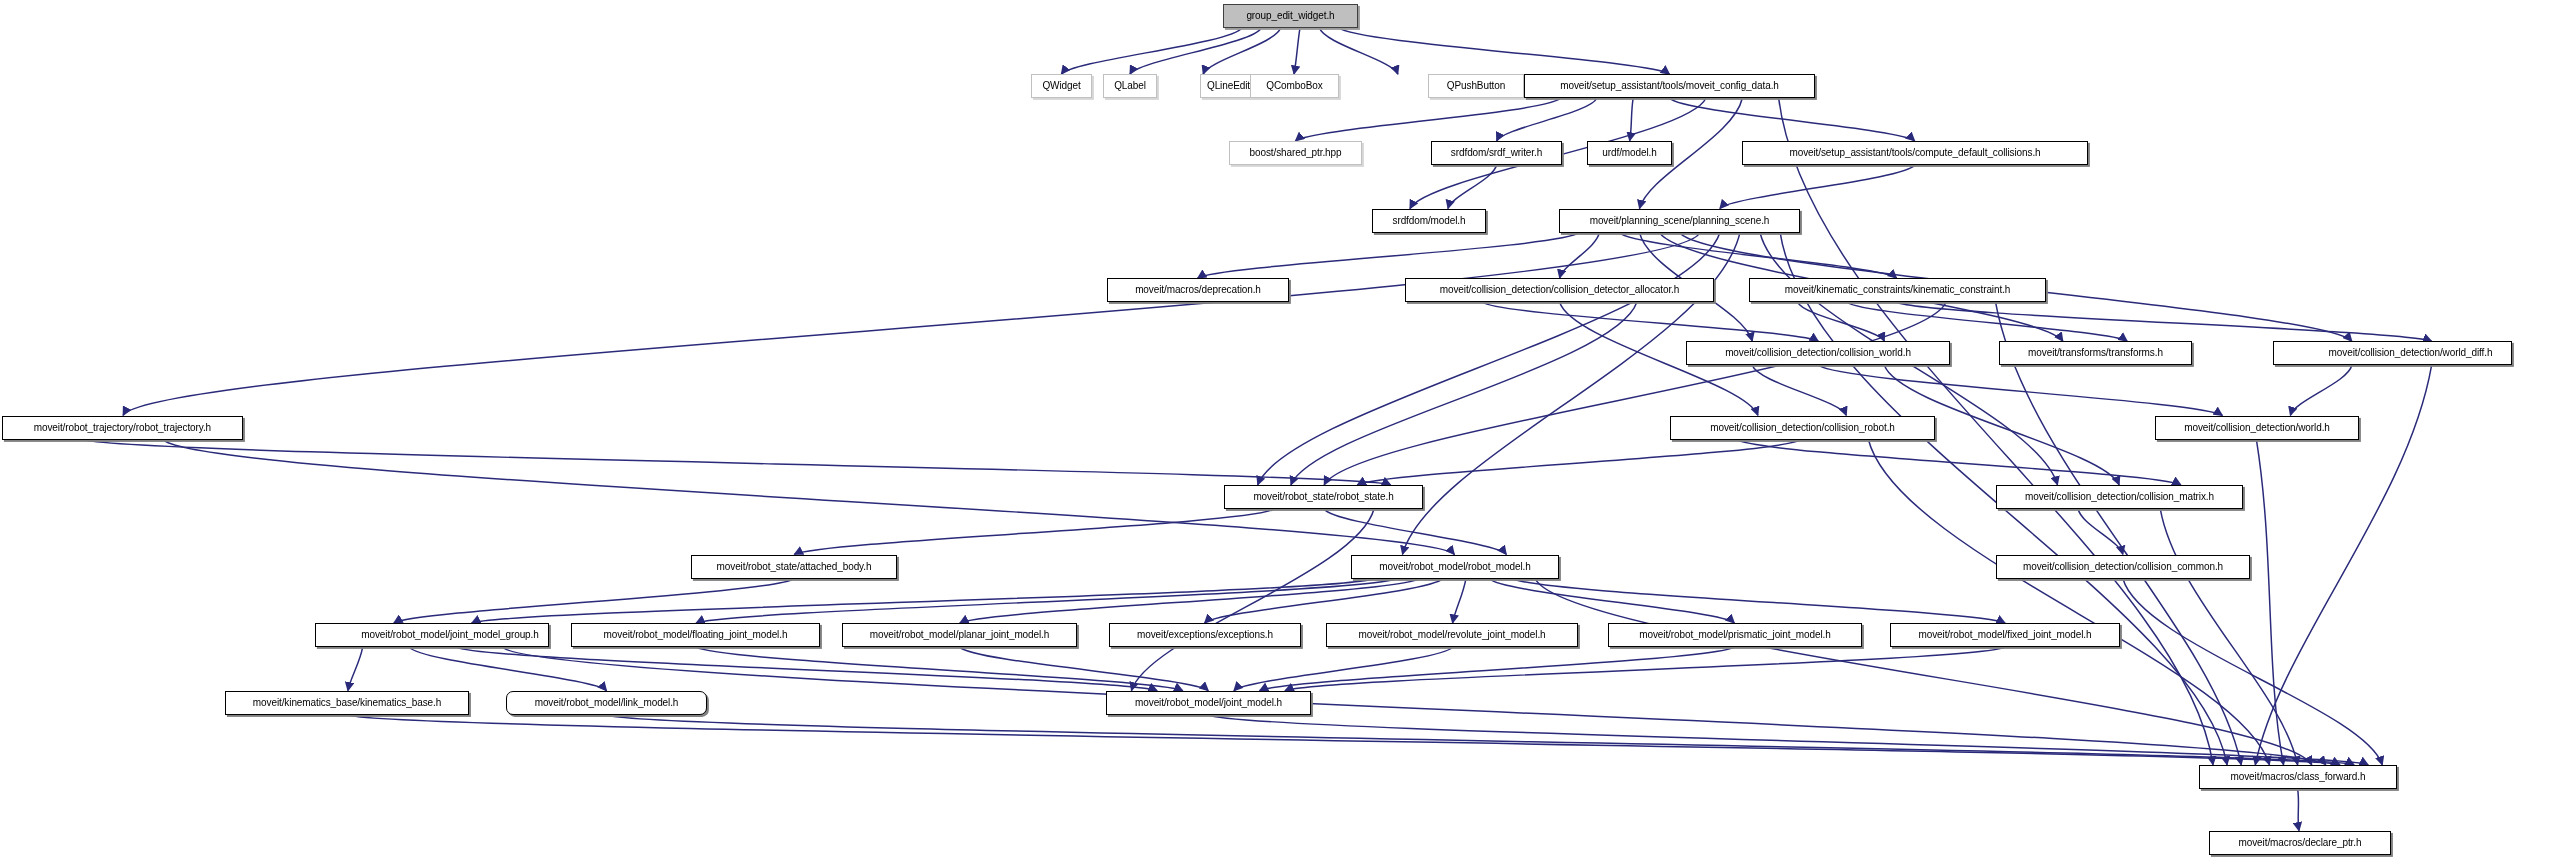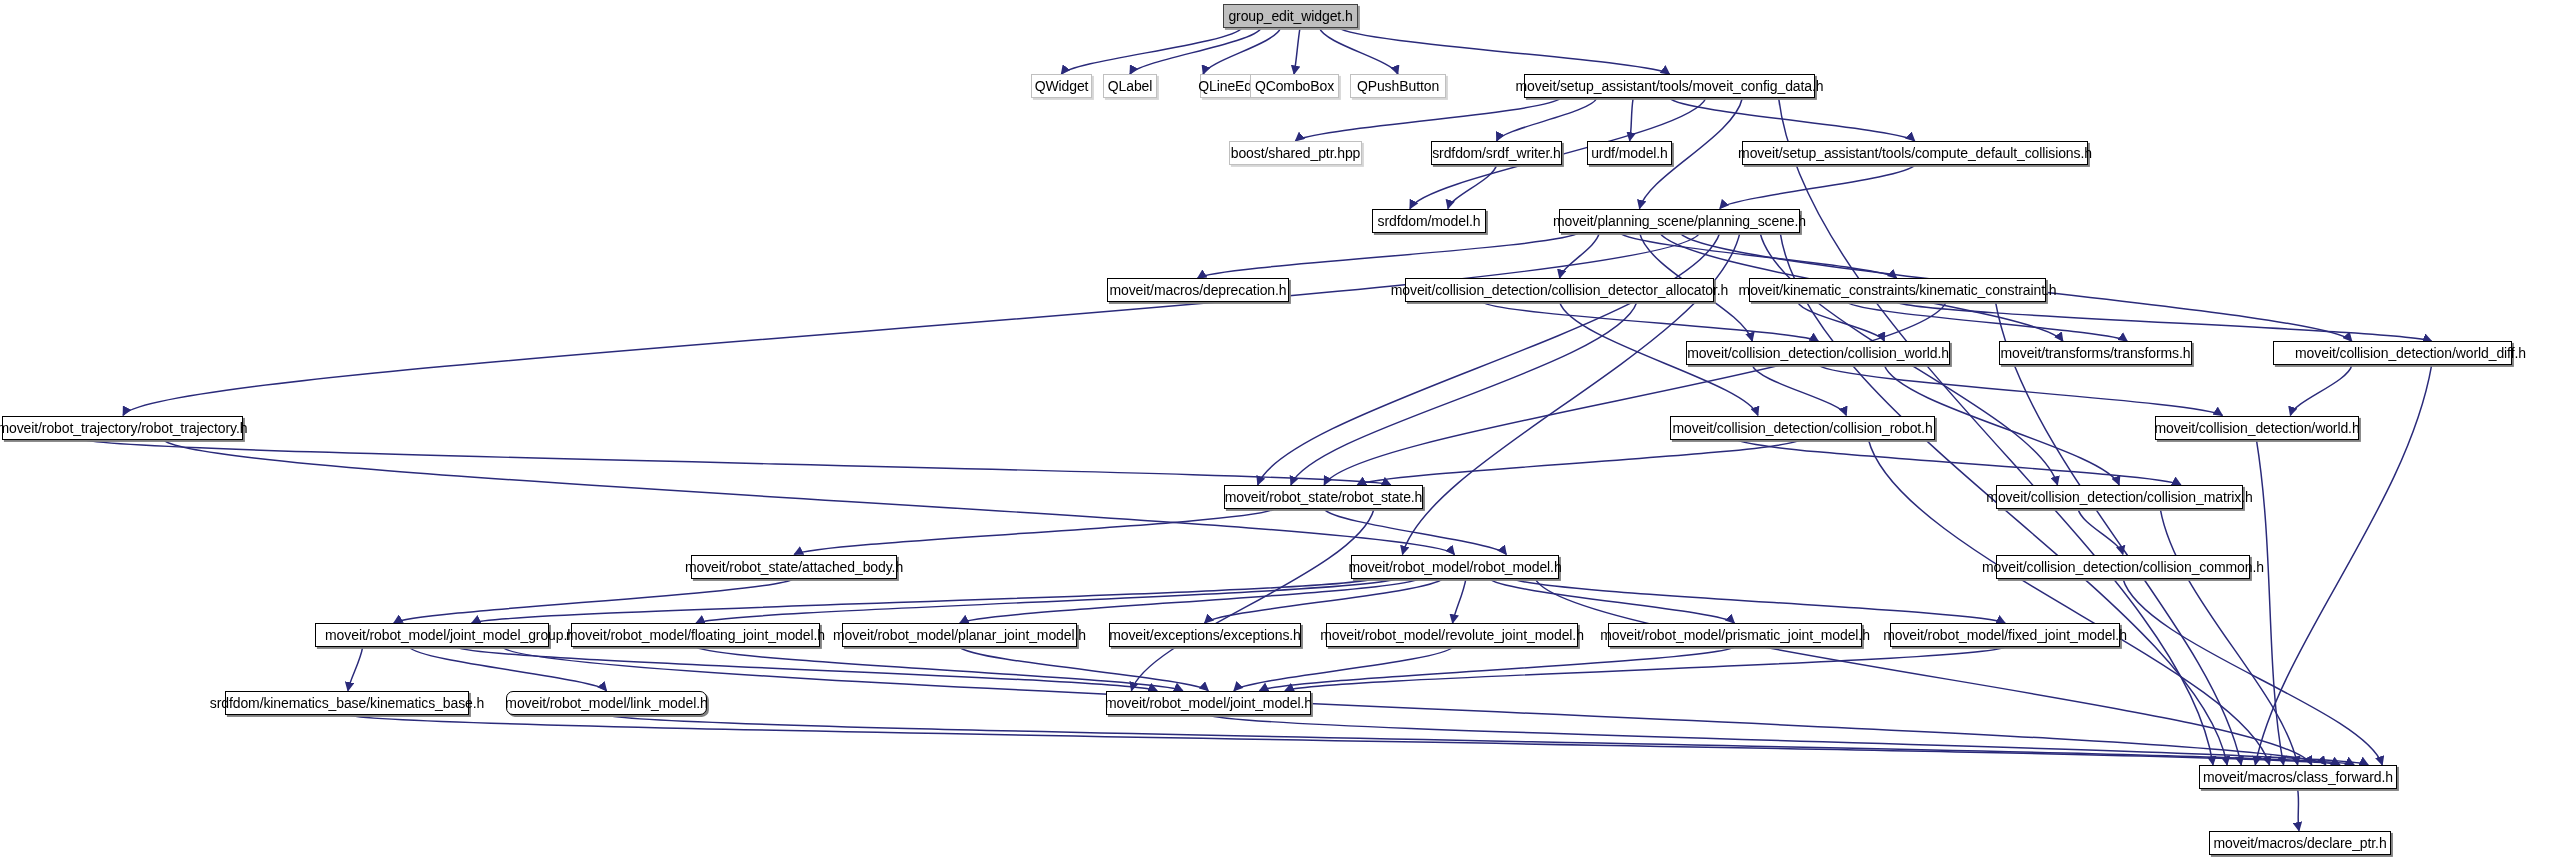--- a/index.html
+++ b/index.html
@@ -34,21 +34,21 @@
   .node {
     position: absolute;
     box-sizing: border-box;
     display: flex;
     align-items: center;
     justify-content: center;
     background: #ffffff;
     border: 0.9px solid #000000;
     height: 24px;
     white-space: nowrap;
-    font-size: 14px;
+    font-size: 10px;
     line-height: 1;
     color: #000000;
     letter-spacing: -0.1px;
   }
   .node.root {
     background: #bfbfbf;
     border: 0.9px solid #404040;
     box-shadow: 1.9px 1.9px 0 0 #9a9a9a;
   }
   .node.solid {
@@ -160,21 +160,21 @@
       </div>
       <div class="node faint" style="left: 1103px; top: 74px; width: 54px;">
         <span class="label">QLabel</span>
       </div>
       <div class="node faint" style="left: 1168px; top: 74px; width: 57px; margin-left: 32px;">
         <span class="label">QLineEdit</span>
       </div>
       <div class="node faint" style="left: 1250px; top: 74px; width: 89px;">
         <span class="label">QComboBox</span>
       </div>
-      <div class="node faint" style="left: 1350px; top: 74px; width: 96px;">
+      <div class="node faint" style="left: 1428px; top: 74px; width: 96px;">
         <span class="label">QPushButton</span>
       </div>
       <div class="node solid" style="left: 1524px; top: 74px; width: 291px;">
         <span class="label">moveit/setup_assistant/tools/moveit_config_data.h</span>
       </div>
       <div class="node faint" style="left: 1229px; top: 141px; width: 133px;">
         <span class="label">boost/shared_ptr.hpp</span>
       </div>
       <div class="node solid" style="left: 1431px; top: 141px; width: 131px;">
         <span class="label">srdfdom/srdf_writer.h</span>
@@ -248,21 +248,21 @@
       <div class="node solid" style="left: 1326px; top: 623px; width: 252px;">
         <span class="label">moveit/robot_model/revolute_joint_model.h</span>
       </div>
       <div class="node solid" style="left: 1608px; top: 623px; width: 254px;">
         <span class="label">moveit/robot_model/prismatic_joint_model.h</span>
       </div>
       <div class="node solid" style="left: 1890px; top: 623px; width: 230px;">
         <span class="label">moveit/robot_model/fixed_joint_model.h</span>
       </div>
       <div class="node solid" style="left: 225px; top: 691px; width: 244px;">
-        <span class="label">srdfdom/kinematics_base/kinematics_base.h</span>
+        <span class="label">moveit/kinematics_base/kinematics_base.h</span>
       </div>
       <div class="node solid" style="left: 506px; top: 691px; width: 201px; border-radius: 7px;">
         <span class="label">moveit/robot_model/link_model.h</span>
       </div>
       <div class="node solid" style="left: 1106px; top: 691px; width: 205px;">
         <span class="label">moveit/robot_model/joint_model.h</span>
       </div>
       <div class="node solid" style="left: 2199px; top: 765px; width: 198px;">
         <span class="label">moveit/macros/class_forward.h</span>
       </div>

